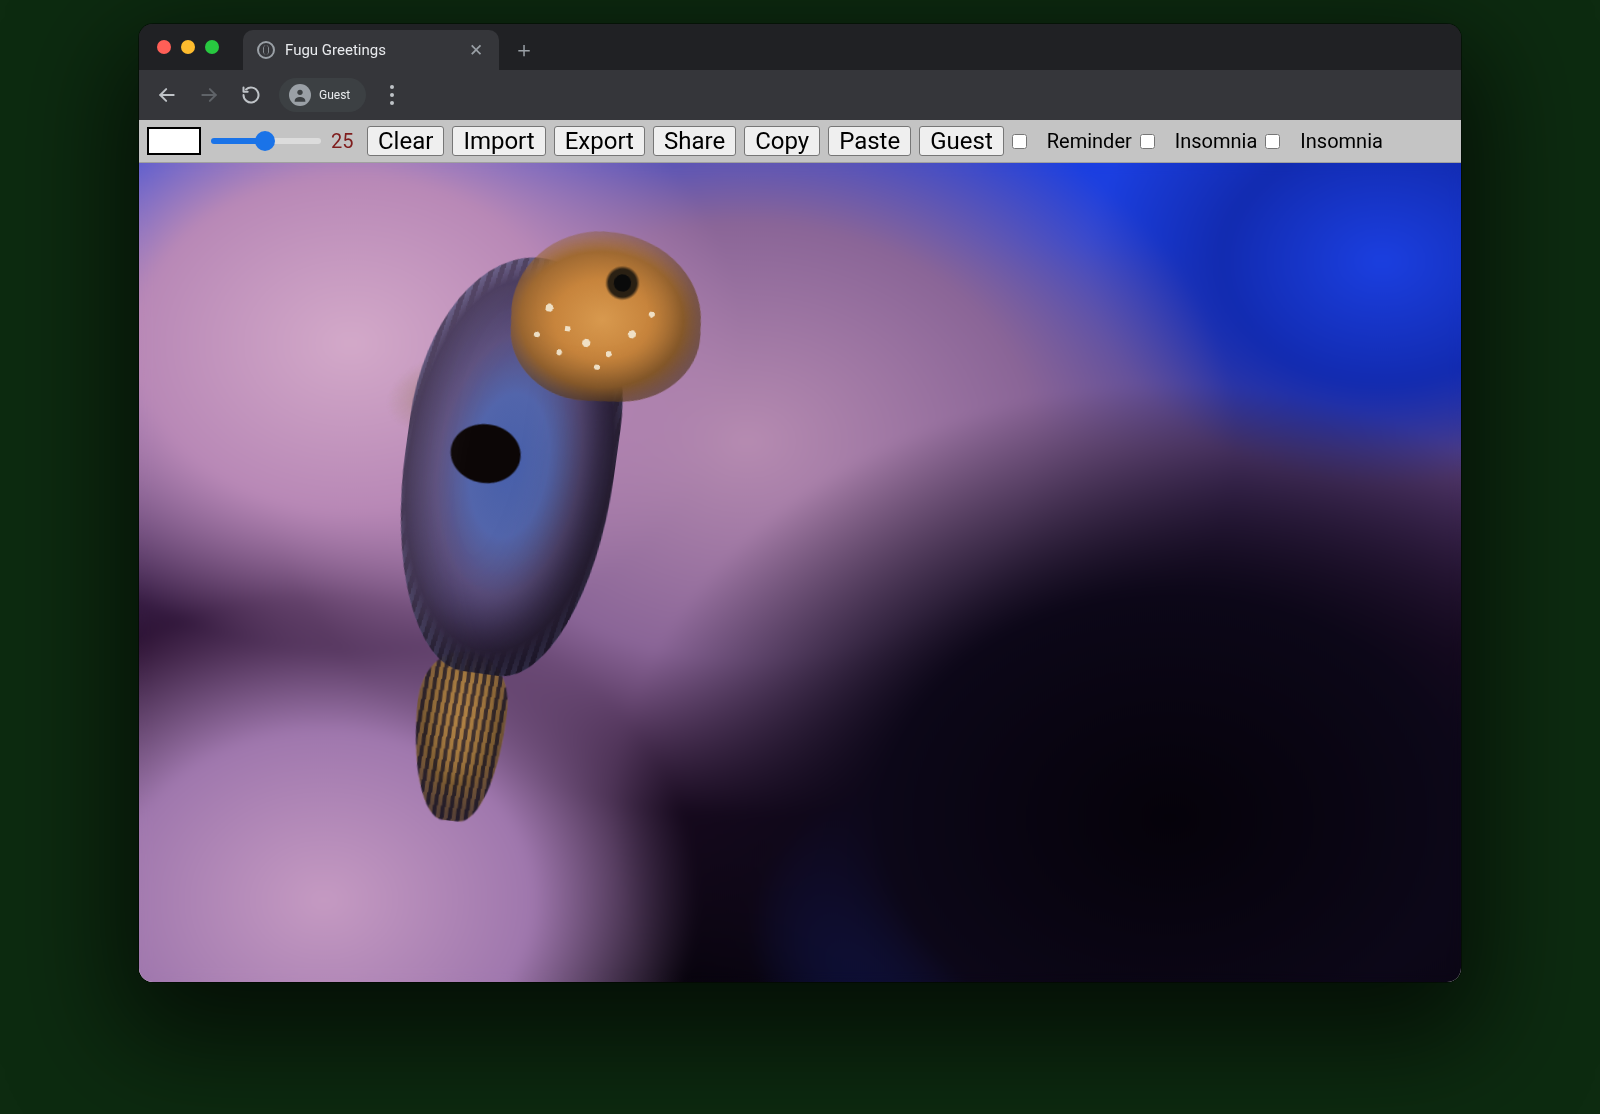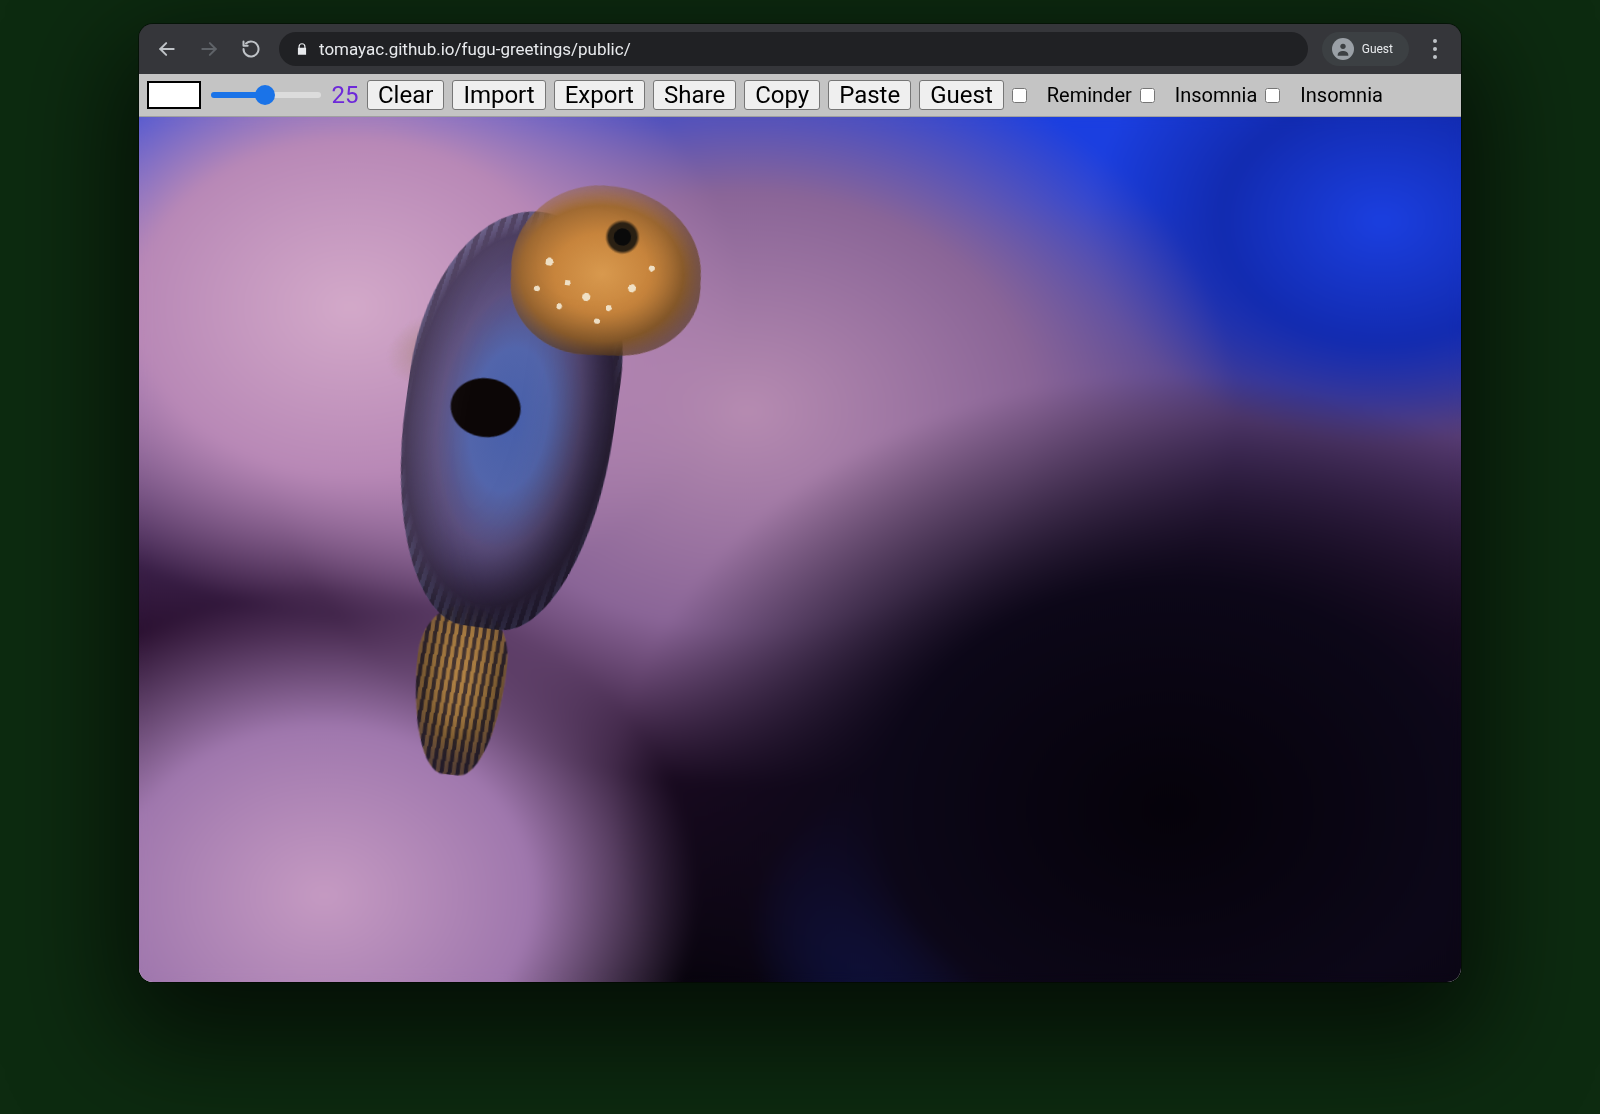--- a/index.html
+++ b/index.html
@@ -201,21 +201,21 @@
     width: 20px; height: 20px;
     background: var(--accent-blue);
     border-radius: 50%;
     cursor: pointer;
   }
   .slider::-moz-range-thumb {
     width: 20px; height: 20px; border: none;
     background: var(--accent-blue);
     border-radius: 50%; cursor: pointer;
   }
-  .slider-value { font-size: 24px; color: #6d28d9; min-width: 28px; text-align: center; }
+  .slider-value { font-size: 20px; color: #7f1d1d; min-width: 28px; text-align: left; }
   .btn {
     background: var(--button-bg);
     border: 1px solid var(--button-border);
     border-radius: 3px;
     padding: 0 10px;
     font-size: 24px;
     font-family: inherit;
     cursor: pointer;
   }
   .check-wrap {
@@ -319,47 +319,52 @@
     box-shadow: inset 0 -26px 34px rgba(0,0,0,0.55);
     filter: blur(0.5px);
   }
 </style>
 </head>
 <body>
 
 <div class="stage">
   <div class="window">
 
+    <div class="tabstrip">
+      <div class="traffic">
+        <div class="dot red"></div>
+        <div class="dot yellow"></div>
+        <div class="dot green"></div>
+      </div>
+      <div class="tab">
+        <span class="favicon"></span>
+        <span class="title">Fugu Greetings</span>
+        <span class="close">✕</span>
+      </div>
+      <div class="newtab">＋</div>
+    </div>
 
     <div class="toolbar-row">
       <div class="nav-icon">
         <svg width="20" height="20" viewBox="0 0 24 24" fill="none" stroke="currentColor" stroke-width="2.4" stroke-linecap="round" stroke-linejoin="round">
             <line x1="20" y1="12" x2="4" y2="12"></line>
             <polyline points="11 5 4 12 11 19"></polyline>
           </svg>
       </div>
       <div class="nav-icon disabled">
         <svg width="20" height="20" viewBox="0 0 24 24" fill="none" stroke="currentColor" stroke-width="2.4" stroke-linecap="round" stroke-linejoin="round">
             <line x1="4" y1="12" x2="20" y2="12"></line>
             <polyline points="13 5 20 12 13 19"></polyline>
           </svg>
       </div>
       <div class="nav-icon">
         <svg width="20" height="20" viewBox="0 0 24 24" fill="none" stroke="currentColor" stroke-width="2.4" stroke-linecap="round" stroke-linejoin="round">
             <path d="M3 12a9 9 0 1 0 3-6.7"></path>
             <polyline points="3 3 3 8 8 8"></polyline>
           </svg>
-      </div>
-      <div class="omnibox">
-        <span class="lock">
-          <svg width="14" height="14" viewBox="0 0 24 24" fill="#e8eaed">
-              <path d="M6 10V8a6 6 0 1 1 12 0v2h1v12H5V10h1zm2 0h8V8a4 4 0 1 0-8 0v2z"></path>
-            </svg>
-        </span>
-        <span>tomayac.github.io/fugu-greetings/public/</span>
       </div>
       <div class="profile">
         <span class="avatar">
           <svg width="16" height="16" viewBox="0 0 24 24" fill="#3c4043">
               <circle cx="12" cy="8" r="4"></circle>
               <path d="M4 21c0-4 4-6 8-6s8 2 8 6v1H4v-1z"></path>
             </svg>
         </span>
         <span>Guest</span>
       </div>

